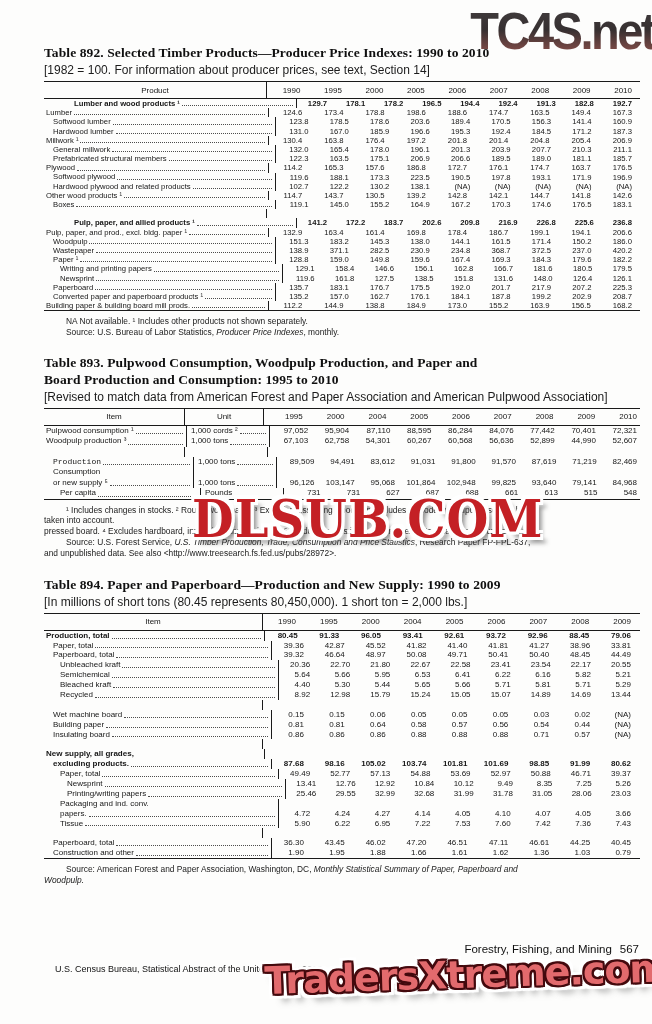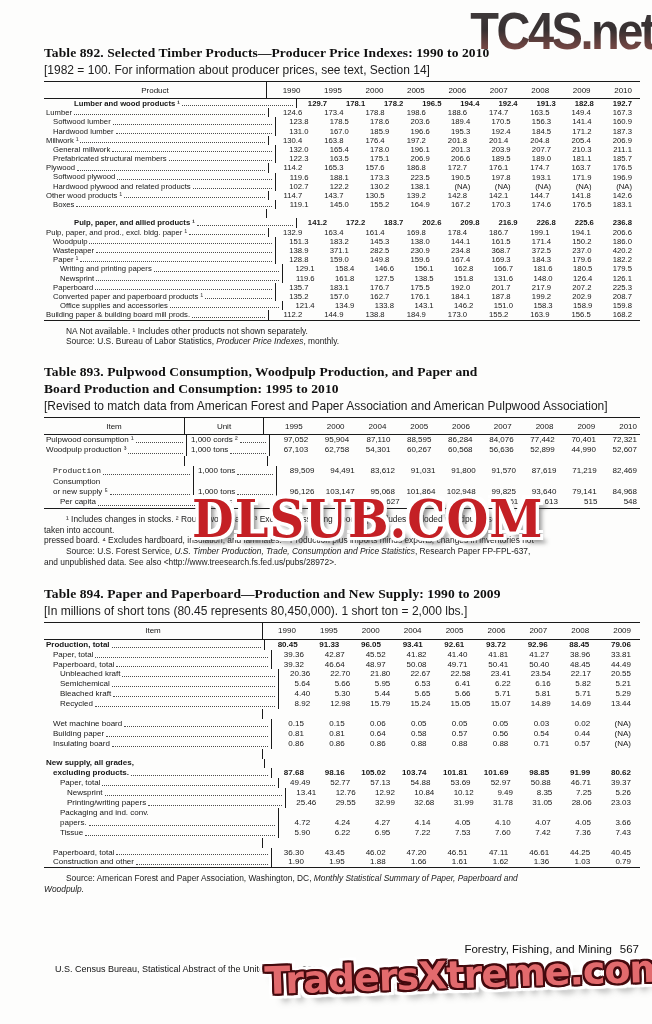--- a/index.html
+++ b/index.html
@@ -470,37 +470,20 @@
             <div class="vcell">162.7</div>
             <div class="vcell">176.1</div>
             <div class="vcell">184.1</div>
             <div class="vcell">187.8</div>
             <div class="vcell">199.2</div>
             <div class="vcell">202.9</div>
             <div class="vcell">208.7</div>
           </div>
         </div>
         <div class="trow">
-          <div class="lcell" style="padding-left: 16px;">
-            <span class="ltext">Office supplies and accessories</span>
-            <span class="leader"></span>
-          </div>
-          <div class="vwrap">
-            <div class="vcell">121.4</div>
-            <div class="vcell">134.9</div>
-            <div class="vcell">133.8</div>
-            <div class="vcell">143.1</div>
-            <div class="vcell">146.2</div>
-            <div class="vcell">151.0</div>
-            <div class="vcell">158.3</div>
-            <div class="vcell">158.9</div>
-            <div class="vcell">159.8</div>
-          </div>
-        </div>
-        <div class="trow">
           <div class="lcell" style="padding-left: 2px;">
             <span class="ltext">Building paper &amp; building board mill prods.</span>
             <span class="leader"></span>
           </div>
           <div class="vwrap">
             <div class="vcell">112.2</div>
             <div class="vcell">144.9</div>
             <div class="vcell">138.8</div>
             <div class="vcell">184.9</div>
             <div class="vcell">173.0</div>

